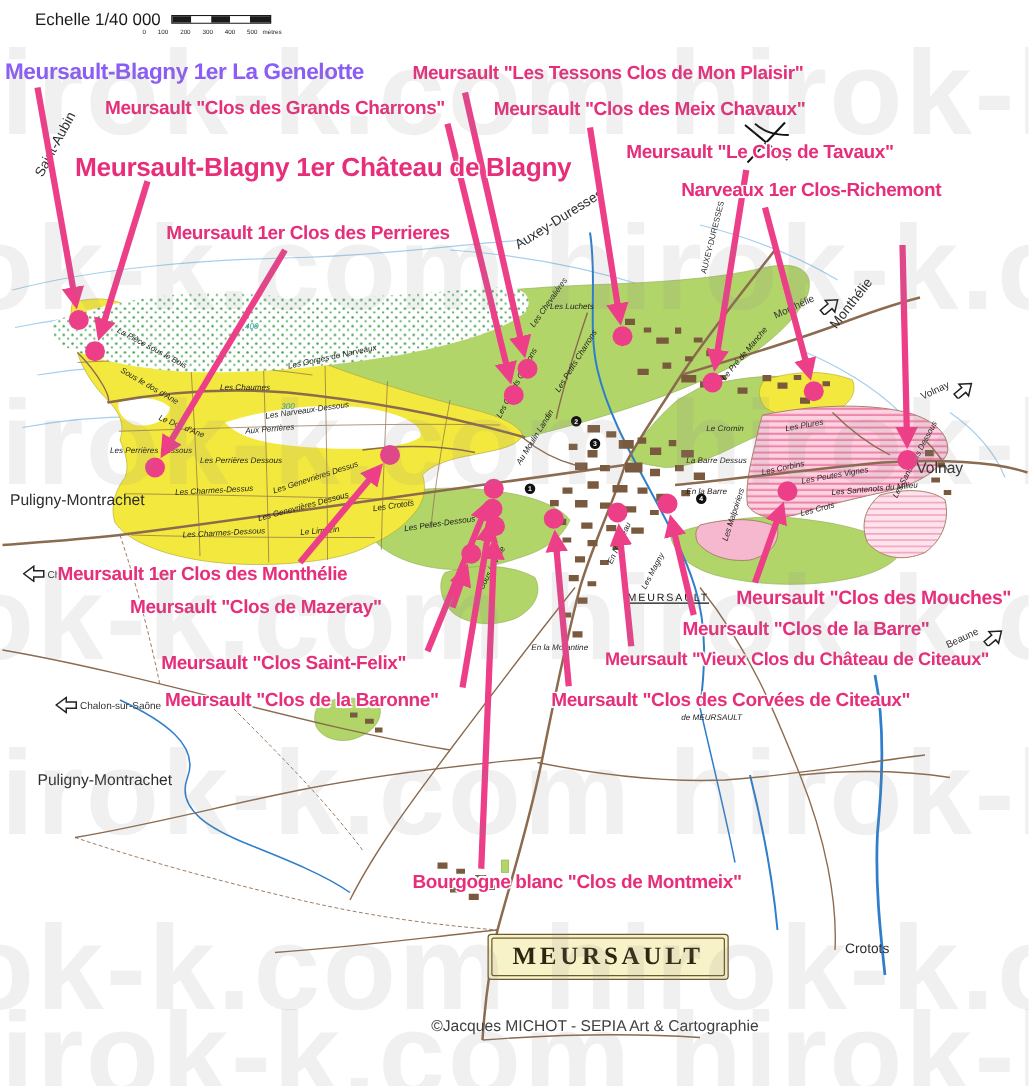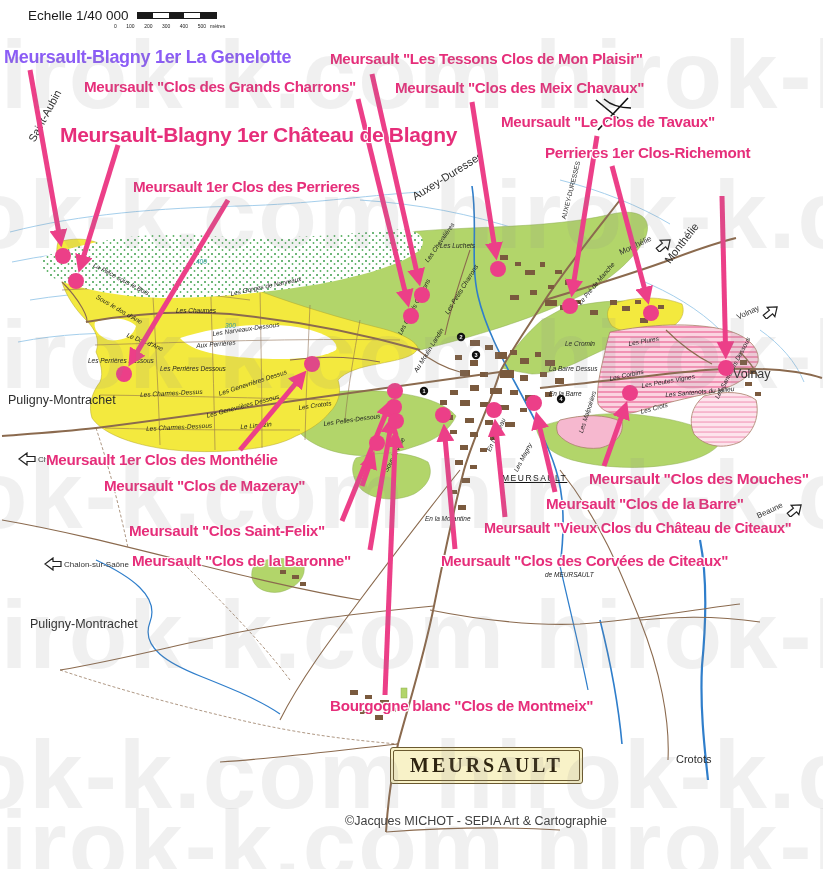--- a/index.html
+++ b/index.html
@@ -417,21 +417,21 @@
         </g>
       </svg>
     </div>
     <div class="callout" style="left: 4px; top: 47px; font-size: 18px; color: #8b5cf6;">Meursault-Blagny 1er La Genelotte</div>
     <div class="callout" style="left: 84px; top: 78px; font-size: 15.2px; color: rgb(230, 46, 122);">Meursault "Clos des Grands Charrons"</div>
     <div class="callout" style="left: 60px; top: 123px; font-size: 21px; color: rgb(230, 46, 122);">Meursault-Blagny 1er Château de Blagny</div>
     <div class="callout" style="left: 133px; top: 178px; font-size: 15.2px; color: rgb(230, 46, 122);">Meursault 1er Clos des Perrieres</div>
     <div class="callout" style="left: 330px; top: 50px; font-size: 15.2px; color: rgb(230, 46, 122);">Meursault "Les Tessons Clos de Mon Plaisir"</div>
     <div class="callout" style="left: 395px; top: 79px; font-size: 15.2px; color: rgb(230, 46, 122);">Meursault "Clos des Meix Chavaux"</div>
     <div class="callout" style="left: 501px; top: 113px; font-size: 15.2px; color: rgb(230, 46, 122);">Meursault "Le Clos de Tavaux"</div>
-    <div class="callout" style="left: 545px; top: 144px; font-size: 15.2px; color: rgb(230, 46, 122);">Perrieres 1er Clos-Richemont</div>
+    <div class="callout" style="left: 545px; top: 144px; font-size: 15.2px; color: rgb(230, 46, 122);">Narveaux 1er Clos-Richemont</div>
     <div class="callout" style="left: 46px; top: 451px; font-size: 15.2px; color: rgb(230, 46, 122);">Meursault 1er Clos des Monthélie</div>
     <div class="callout" style="left: 104px; top: 477px; font-size: 15.2px; color: rgb(230, 46, 122);">Meursault "Clos de Mazeray"</div>
     <div class="callout" style="left: 129px; top: 522px; font-size: 15.2px; color: rgb(230, 46, 122);">Meursault "Clos Saint-Felix"</div>
     <div class="callout" style="left: 132px; top: 552px; font-size: 15.2px; color: rgb(230, 46, 122);">Meursault "Clos de la Baronne"</div>
     <div class="callout" style="left: 589px; top: 470px; font-size: 15.5px; color: rgb(230, 46, 122);">Meursault "Clos des Mouches"</div>
     <div class="callout" style="left: 546px; top: 495px; font-size: 15.2px; color: rgb(230, 46, 122);">Meursault "Clos de la Barre"</div>
     <div class="callout" style="left: 484px; top: 520px; font-size: 14.5px; color: rgb(230, 46, 122);">Meursault "Vieux Clos du Château de Citeaux"</div>
     <div class="callout" style="left: 441px; top: 552px; font-size: 15.2px; color: rgb(230, 46, 122);">Meursault "Clos des Corvées de Citeaux"</div>
     <div class="callout" style="left: 330px; top: 697px; font-size: 15.2px; color: rgb(230, 46, 122);">Bourgogne blanc "Clos de Montmeix"</div>
 

